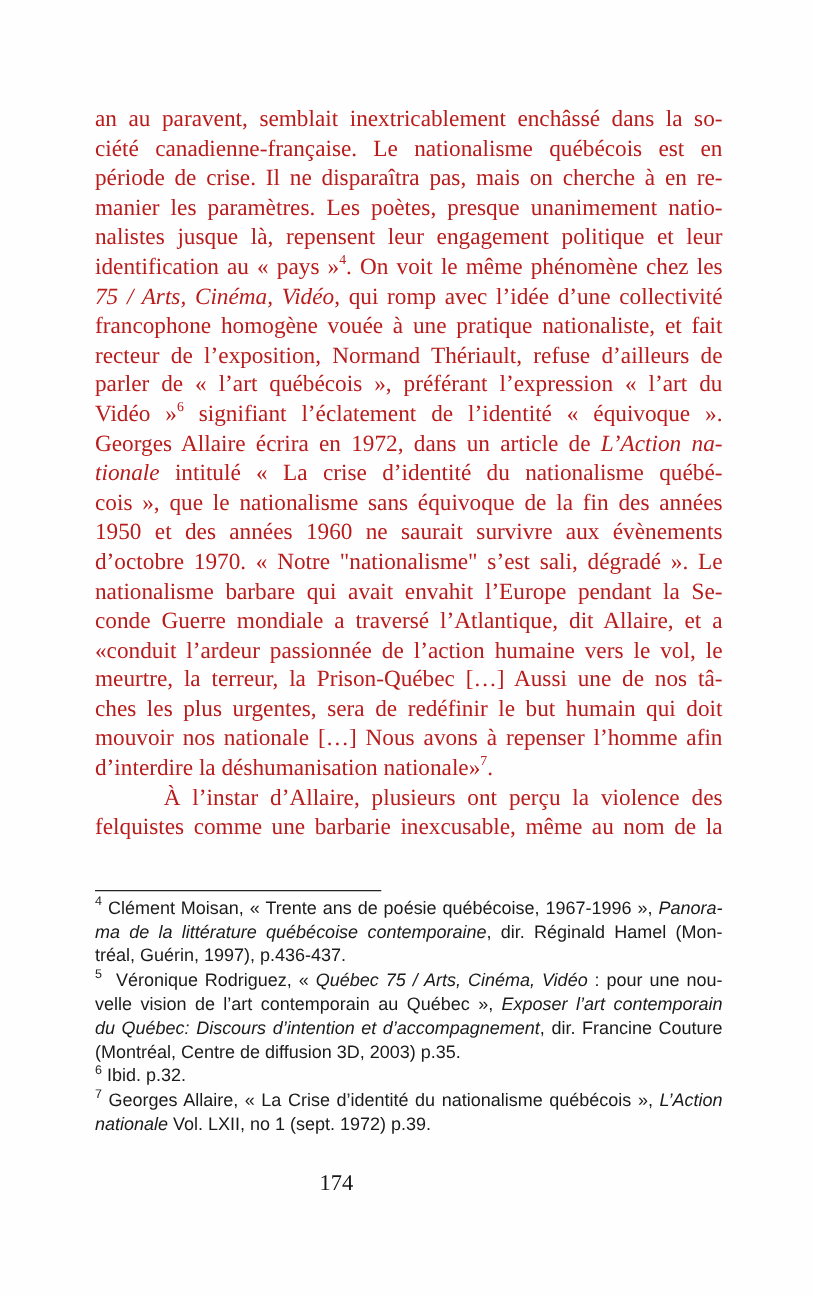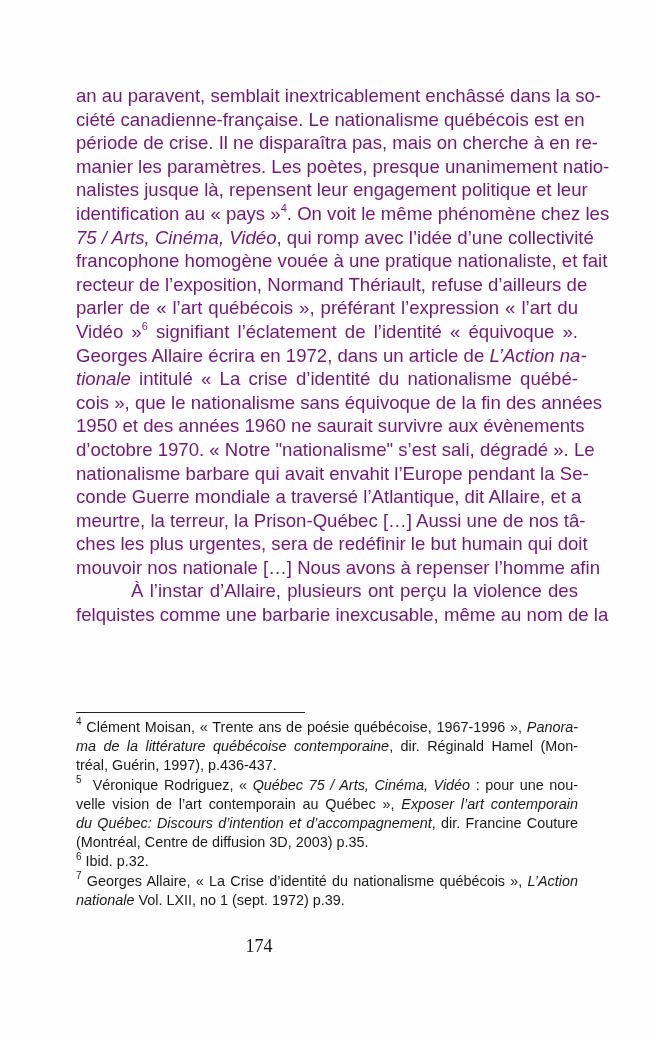--- a/index.html
+++ b/index.html
@@ -1,37 +1,37 @@
 <!DOCTYPE html>
 <html><head>
 <meta charset="utf-8">
 <style>
   html, body { margin: 0; padding: 0; background: #ffffff; }
   body { width: 650px; height: 1037px; position: relative; overflow: hidden; }
   .page { position: absolute; left: 0; top: 0; width: 650px; height: 1037px; background: #fefefe; }
   .body-text {
     position: absolute; left: 76px; top: 84px; width: 502px;
-    font-family: Liberation Sans, sans-serif; font-size: 18.6px; line-height: 23.6px;
-    color: #701a75; text-align: justify; hyphens: none;
+    font-family: Liberation Serif, serif; font-size: 18.6px; line-height: 23.6px;
+    color: #b91c1c; text-align: justify; hyphens: none;
   }
   .line { display: block; white-space: nowrap; text-align-last: justify; text-align: justify; height: 23.6px; overflow: visible; }
   .line.last { text-align-last: left; }
   .line.indent { padding-left: 55px; }
   sup { font-size: 11px; line-height: 0; vertical-align: super; position: relative; top: -1px; }
   .fn-rule { position: absolute; left: 76px; top: 712px; width: 229px; height: 0; border-top: 1px solid #222; }
   .footnotes {
     position: absolute; left: 76px; top: 718px; width: 502px;
     font-family: Liberation Sans, sans-serif; font-size: 14.4px; line-height: 19.2px; color: #1a1a1a;
   }
   .fn-line { display: block; white-space: nowrap; text-align: justify; text-align-last: justify; height: 19.2px; }
   .fn-line.last { text-align-last: left; }
   .fn-line sup { font-size: 10px; }
   .page-number {
     position: absolute; left: 0; width: 518px; top: 936px; text-align: center;
-    font-family: "Liberation Serif", serif; font-size: 18px; color: #151515;
+    font-family: "Liberation Serif", serif; font-size: 18px; color: #151515; padding-left: 10px;
   }
   i { font-style: italic; }
 </style>
 </head>
 <body>
 
 <div class="page">
 
   <div class="body-text">
     <span class="line">an au paravent, semblait inextricablement enchâssé dans la so-</span>
@@ -45,23 +45,25 @@
     <span class="line">recteur de l’exposition, Normand Thériault, refuse d’ailleurs de</span>
     <span class="line">parler de « l’art québécois », préférant l’expression « l’art du</span>
     <span class="line"><span>Vidéo »</span><sup>6</sup><span> signifiant l’éclatement de l’identité « équivoque ».</span></span>
     <span class="line"><span>Georges Allaire écrira en 1972, dans un article de </span><i>L’Action na-</i></span>
     <span class="line"><i>tionale</i><span> intitulé « La crise d’identité du nationalisme québé-</span></span>
     <span class="line">cois », que le nationalisme sans équivoque de la fin des années</span>
     <span class="line">1950 et des années 1960 ne saurait survivre aux évènements</span>
     <span class="line">d’octobre 1970. « Notre "nationalisme" s’est sali, dégradé ». Le</span>
     <span class="line">nationalisme barbare qui avait envahit l’Europe pendant la Se-</span>
     <span class="line">conde Guerre mondiale a traversé l’Atlantique, dit Allaire, et a</span>
+    <span class="line">«conduit l’ardeur passionnée de l’action humaine vers le vol, le</span>
     <span class="line">meurtre, la terreur, la Prison-Québec […] Aussi une de nos tâ-</span>
     <span class="line">ches les plus urgentes, sera de redéfinir le but humain qui doit</span>
     <span class="line">mouvoir nos nationale […] Nous avons à repenser l’homme afin</span>
+    <span class="line last"><span>d’interdire la déshumanisation nationale»</span><sup>7</sup><span>.</span></span>
     <span class="line indent">À l’instar d’Allaire, plusieurs ont perçu la violence des</span>
     <span class="line">felquistes comme une barbarie inexcusable, même au nom de la</span>
   </div>
 
   <div class="fn-rule"></div>
 
   <div class="footnotes">
 
     <span class="fn-line"><sup>4</sup> <span>Clément Moisan, « Trente ans de poésie québécoise, 1967-1996 », </span><i>Panora-</i></span>
     <span class="fn-line"><i>ma de la littérature québécoise contemporaine</i><span>, dir. Réginald Hamel (Mon-</span></span>

